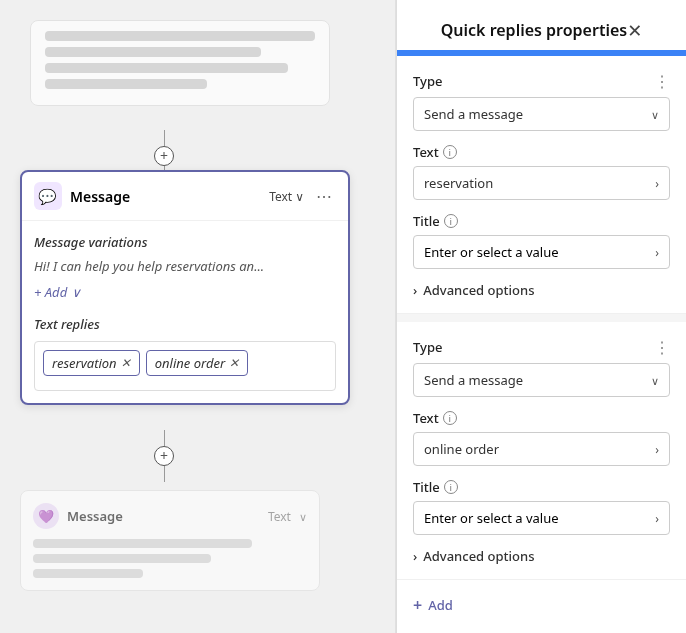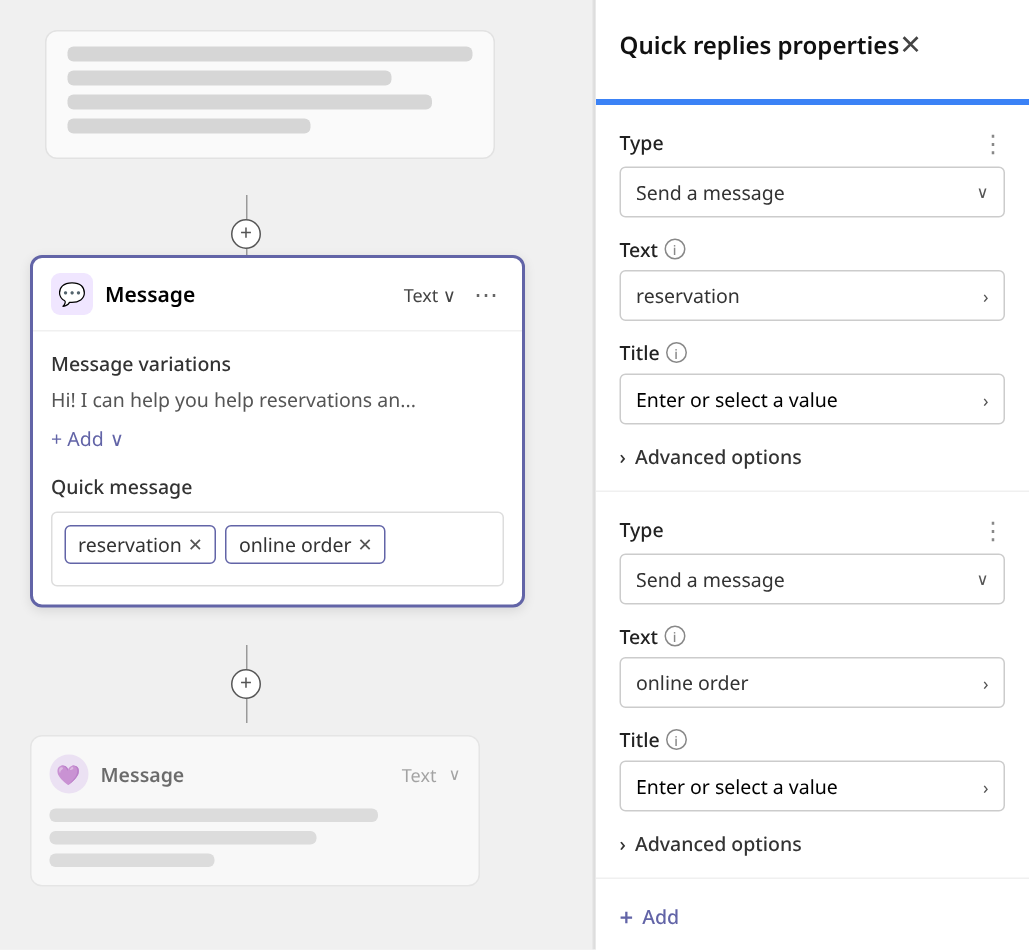--- a/index.html
+++ b/index.html
@@ -131,20 +131,21 @@
 
     .node-menu-btn {
       color: #666;
       cursor: pointer;
       font-size: 16px;
       padding: 2px 4px;
     }
 
     .node-body {
       padding: 12px;
+      font-style: italic;
     }
 
     .section-label {
       font-size: 13px;
       font-weight: 500;
       color: #333;
       margin-bottom: 6px;
     }
 
     .variation-text {
@@ -248,23 +249,23 @@
       background: white;
       border-left: 1px solid #ddd;
       display: flex;
       flex-direction: column;
       overflow-y: auto;
     }
 
     .panel-header {
       display: flex;
       align-items: center;
-      justify-content: flex-start;
-      padding: 18px 16px 24px;
-      border-bottom: 4px solid #3b82f6;
+      justify-content: center;
+      padding: 18px 16px 8px;
+      border-bottom: 6px solid #3b82f6;
     }
 
     .panel-title {
       font-size: 16px;
       font-weight: 600;
       color: #111;
     }
 
     .close-btn {
       color: #444;
@@ -420,21 +421,21 @@
       <span class="node-menu-btn">⋯</span>
     </div>
     <div class="node-body">
       <div class="section-label">Message variations</div>
       <div class="variation-text">Hi! I can help you help reservations an...</div>
       <div class="add-btn">
         <span>+ Add</span>
         <span>∨</span>
       </div>
       <div class="quick-replies-section">
-        <div class="quick-replies-label">Quick message</div>
+        <div class="quick-replies-label">Text replies</div>
         <div class="quick-replies-container">
           <div class="reply-tag">
             <span>reservation</span>
             <span class="reply-tag-close">✕</span>
           </div>
           <div class="reply-tag">
             <span>online order</span>
             <span class="reply-tag-close">✕</span>
           </div>
         </div>

